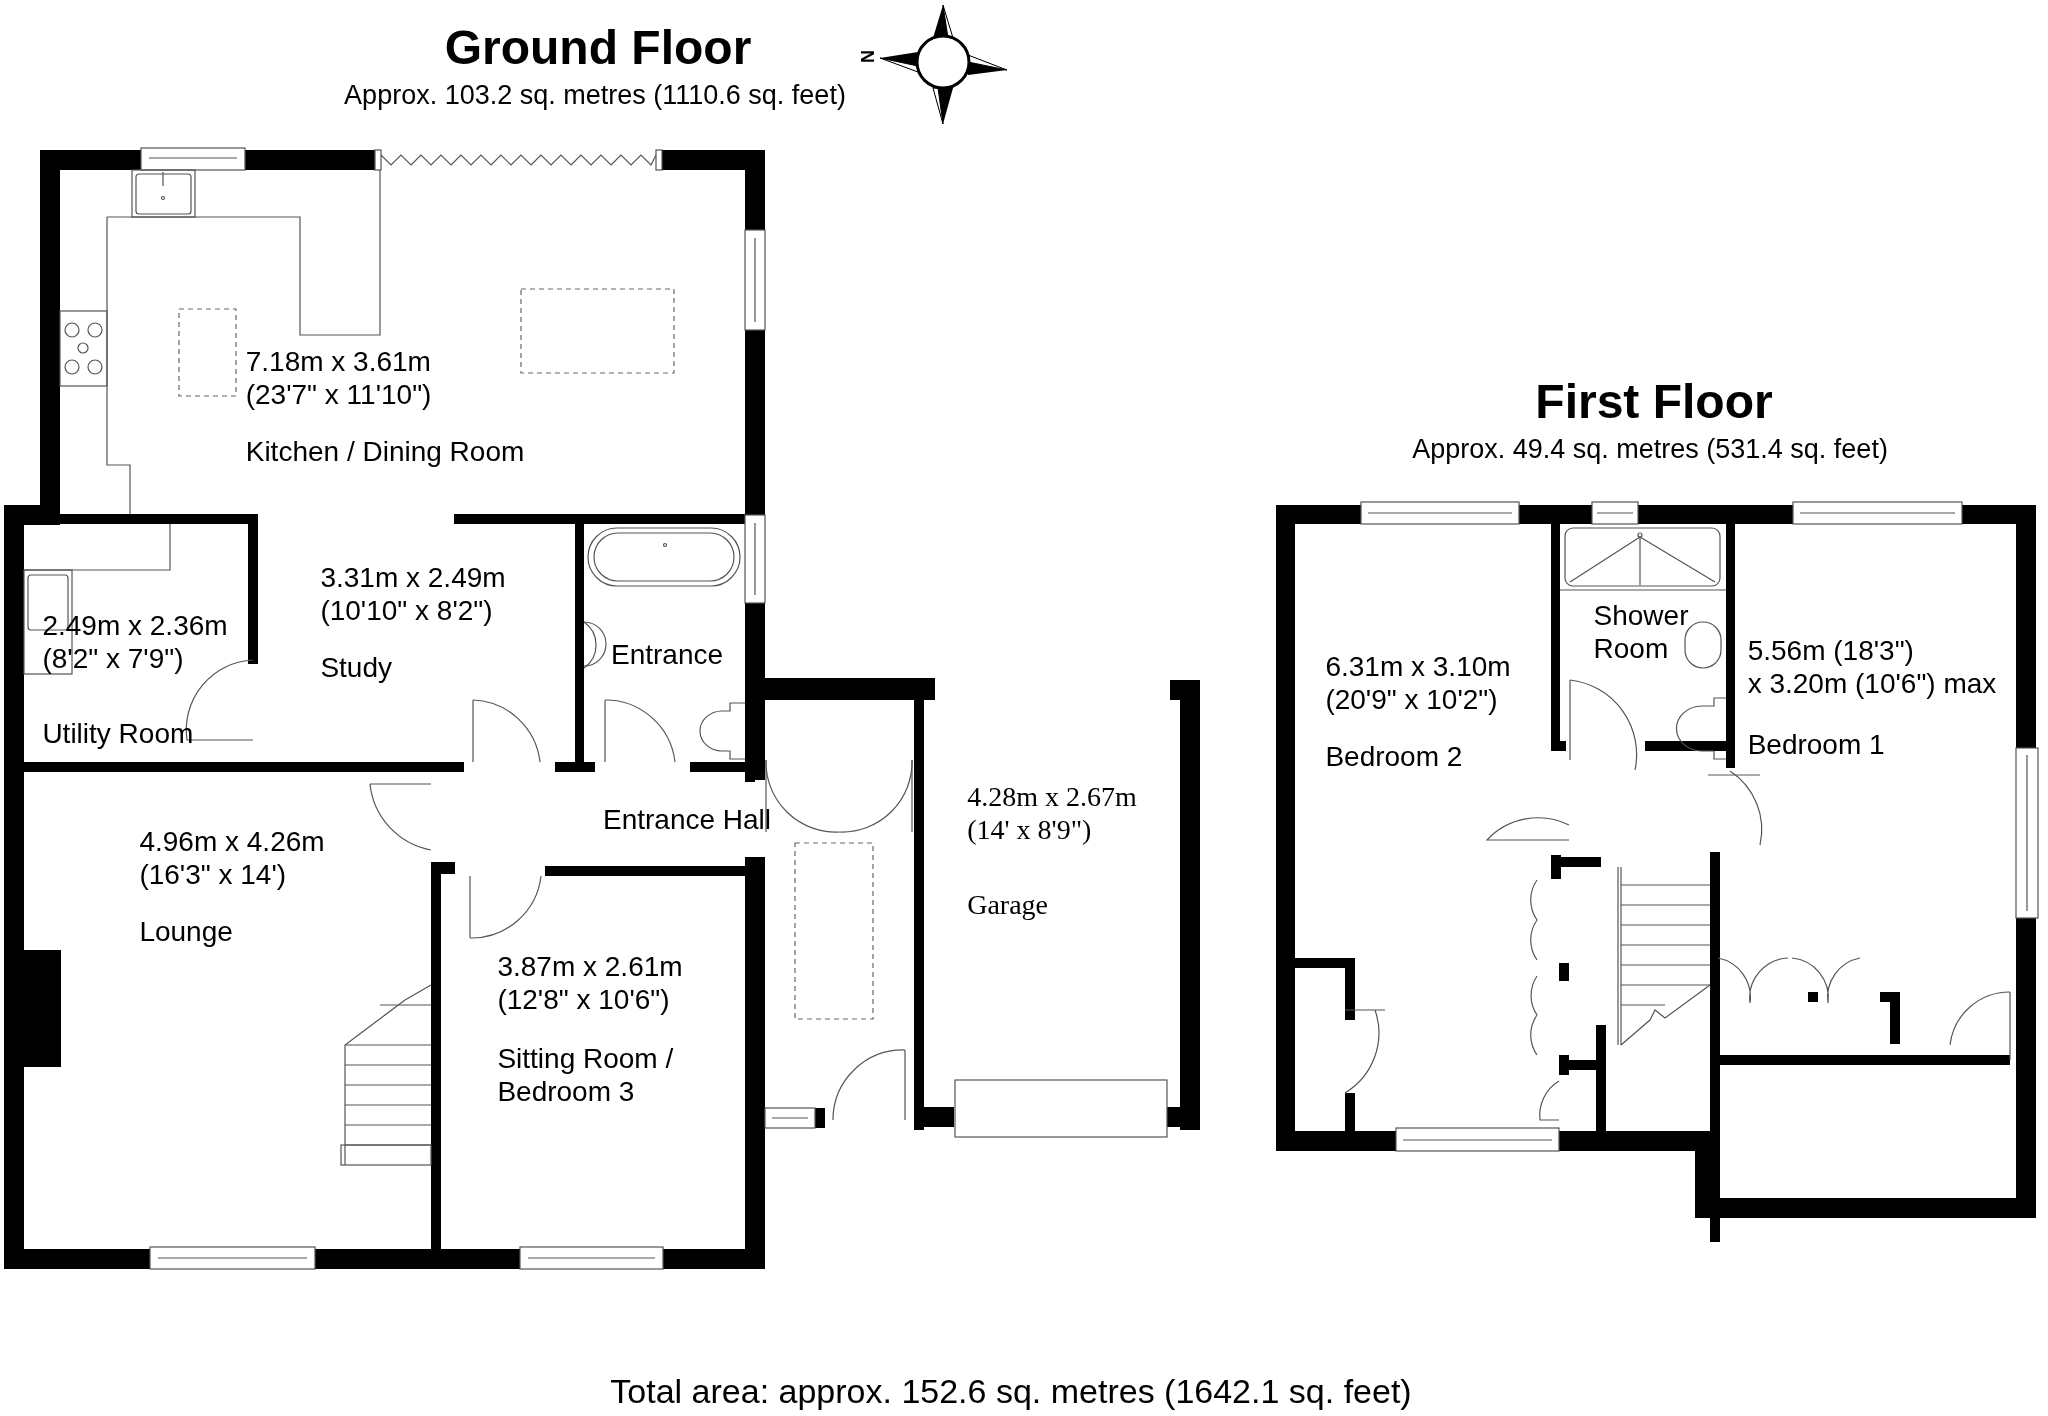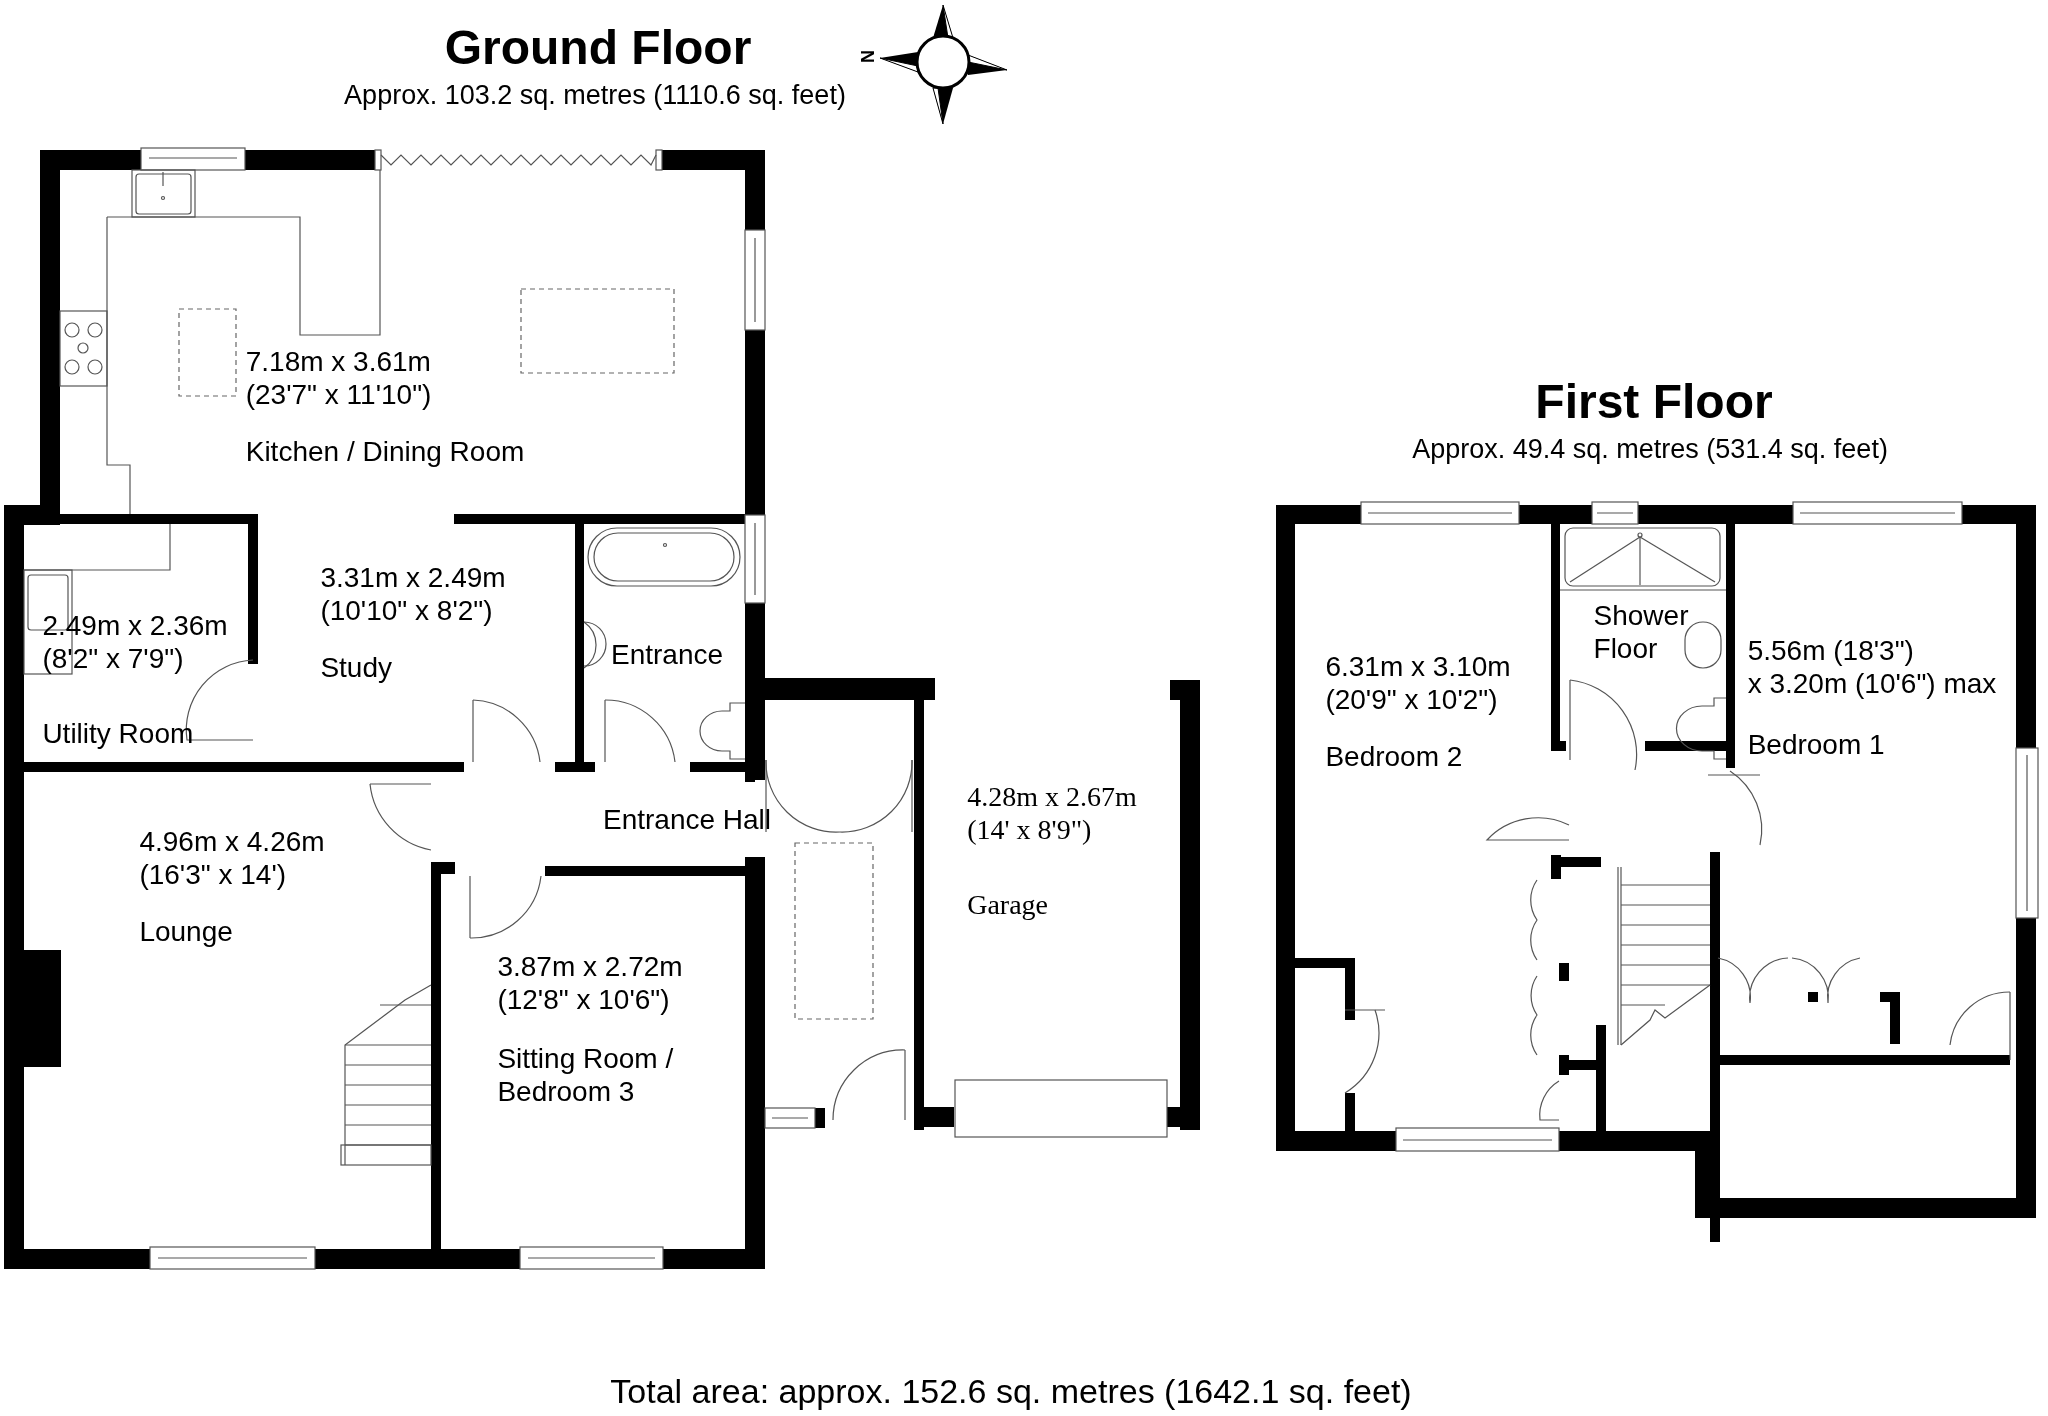--- a/index.html
+++ b/index.html
@@ -306,21 +306,21 @@
 <div class="lbl" style="left:687px; top:803px;">Entrance Hall</div>
 
 <div class="lbl" style="left:232px; top:825px;">
   <div>4.96m x 4.26m</div>
   <div>(16'3" x 14')</div>
   <div style="height:24px"></div>
   <div>Lounge</div>
 </div>
 
 <div class="lbl" style="left:590px; top:950px;">
-  <div>3.87m x 2.72m</div>
+  <div>3.87m x 2.61m</div>
   <div>(12'8" x 10'6")</div>
   <div style="height:26px"></div>
   <div>Sitting Room /</div>
   <div>Bedroom 3</div>
 </div>
 
 <div class="lbl" style="left:1052px; top:780px;font-family:Liberation Serif, serif;">
   <div>4.28m x 2.67m</div>
   <div>(14' x 8'9")</div>
   <div style="height:42px"></div>
@@ -329,21 +329,21 @@
 
 <div class="lbl" style="left:1418px; top:650px;">
   <div>6.31m x 3.10m</div>
   <div>(20'9" x 10'2")</div>
   <div style="height:24px"></div>
   <div>Bedroom 2</div>
 </div>
 
 <div class="lbl" style="left:1641px; top:599px;">
   <div>Shower</div>
-  <div>Floor</div>
+  <div>Room</div>
 </div>
 
 <div class="lbl" style="left:1872px; top:634px;">
   <div>5.56m (18'3")</div>
   <div>x 3.20m (10'6") max</div>
   <div style="height:28px"></div>
   <div>Bedroom 1</div>
 </div>
 
 <div class="total" style="left:1011px; top:1372px;">Total area: approx. 152.6 sq. metres (1642.1 sq. feet)</div>

